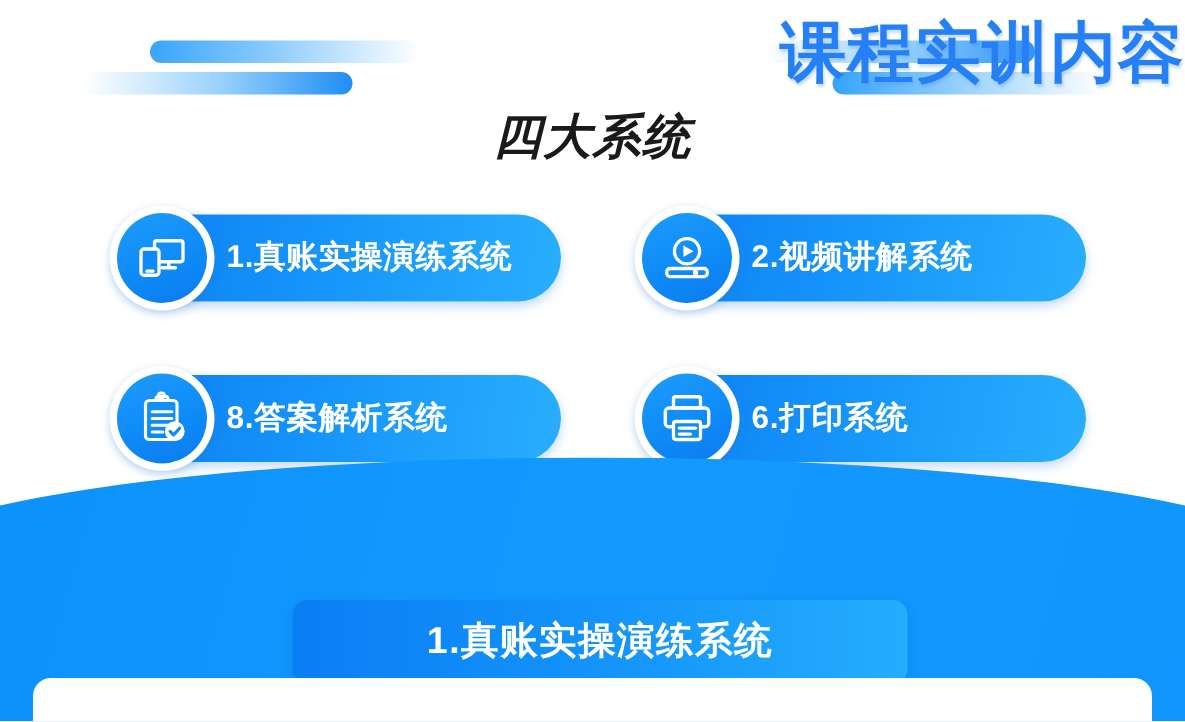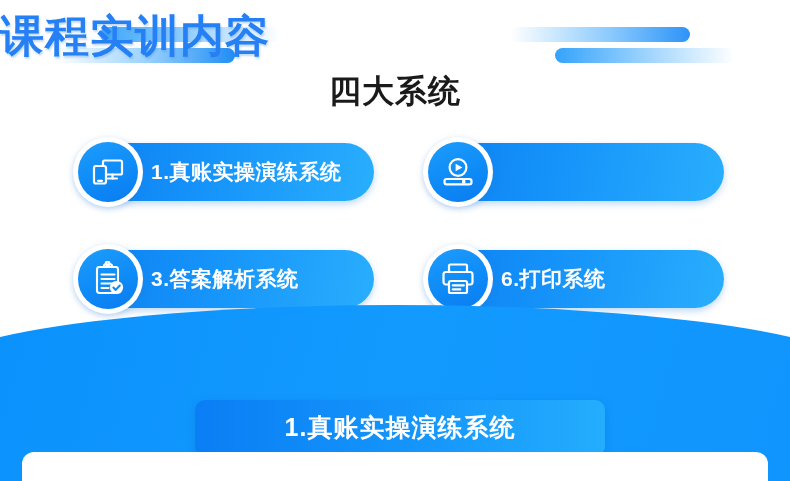--- a/index.html
+++ b/index.html
@@ -53,39 +53,40 @@
     right: 55px;
     top: 48px;
     width: 180px;
     background: linear-gradient(to right, #34A3FB 0%, #9CD3FD 50%, #ffffff 100%);
   }
   .main-title {
     position: absolute;
     left: 0;
     top: 10px;
     width: 790px;
-    text-align: left;
+    text-align: right;
     font-size: 44px;
     font-weight: bold;
     color: #2680F5;
     letter-spacing: 1px;
     text-shadow: 1px 2px 2px rgba(90,150,220,0.35);
     line-height: 1.2;
   }
   .sub-title {
     position: absolute;
     left: 0;
     top: 72px;
     width: 790px;
     text-align: center;
     font-size: 32px;
     font-weight: bold;
     color: #1a1a1a;
     letter-spacing: 1px;
     line-height: 1.2;
+    font-style: italic;
   }
 
   
   .pill {
     position: absolute;
     width: 296px;
     height: 58px;
     border-radius: 29px;
     background: linear-gradient(100deg, #0C7FF2 0%, #1694FA 45%, #29AEFD 100%);
     box-shadow: 0 3px 7px rgba(30,120,220,0.28);
@@ -217,39 +218,40 @@
     <div class="pill-icon-wrap">
       <div class="pill-icon">
         <svg width="36" height="36" viewBox="0 0 36 36" fill="none" stroke="#ffffff" stroke-width="2.2" stroke-linejoin="round" stroke-linecap="round">
           <circle cx="18" cy="13.5" r="8.4"></circle>
           <path d="M15.6 9.7 L22.4 13.5 L15.6 17.3 Z" fill="#ffffff" stroke="none"></path>
           <rect x="4.5" y="25" width="27" height="5.4" rx="2.2"></rect>
           <rect x="22" y="25.8" width="3.4" height="3.8" rx="1.2" fill="#ffffff" stroke="none"></rect>
         </svg>
       </div>
     </div>
+    <div class="pill-label">2.视频讲解系统</div>
   </div>
 
   <div class="pill pill-3">
     <div class="pill-icon-wrap">
       <div class="pill-icon">
         <svg width="36" height="36" viewBox="0 0 36 36" fill="none" stroke="#ffffff" stroke-width="2.1" stroke-linejoin="round" stroke-linecap="round">
           <rect x="7" y="6" width="21" height="26" rx="2.4"></rect>
           <path d="M14 6 v-1.2 a1.6 1.6 0 0 1 1.6 -1.6 h4.8 a1.6 1.6 0 0 1 1.6 1.6 V6"></path>
           <circle cx="17.6" cy="2.6" r="1.9"></circle>
           <path d="M11.5 13.5 h13"></path>
           <path d="M11.5 18 h13"></path>
           <path d="M11.5 22.5 h13"></path>
           <path d="M11.5 27 h7"></path>
           <circle cx="26.5" cy="26.5" r="6.6" fill="#ffffff" stroke="none"></circle>
           <path d="M23.4 26.6 l2.3 2.3 l4.1 -4.4" stroke="#0E8BF7" stroke-width="2.1"></path>
         </svg>
       </div>
     </div>
-    <div class="pill-label">3.答案解析系统</div>
+    <div class="pill-label">8.答案解析系统</div>
   </div>
 
   <div class="pill pill-4">
     <div class="pill-icon-wrap">
       <div class="pill-icon">
         <svg width="36" height="36" viewBox="0 0 36 36" fill="none" stroke="#ffffff" stroke-width="2.2" stroke-linejoin="round" stroke-linecap="round">
           <rect x="9" y="3.5" width="18" height="7.5" rx="1.4"></rect>
           <rect x="3.5" y="11" width="29" height="12.5" rx="2.4"></rect>
           <rect x="9" y="20" width="18" height="12" rx="1.6" fill="#0E8BF7"></rect>
           <path d="M12.8 24.4 h11"></path>

